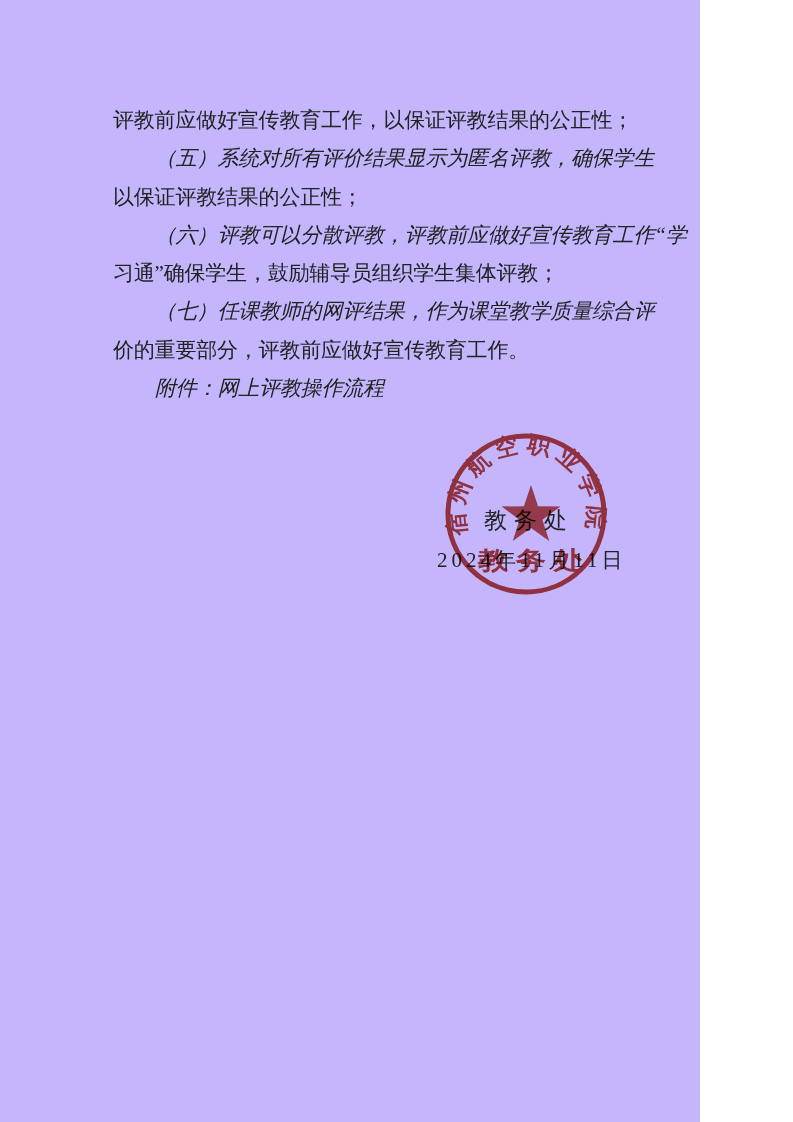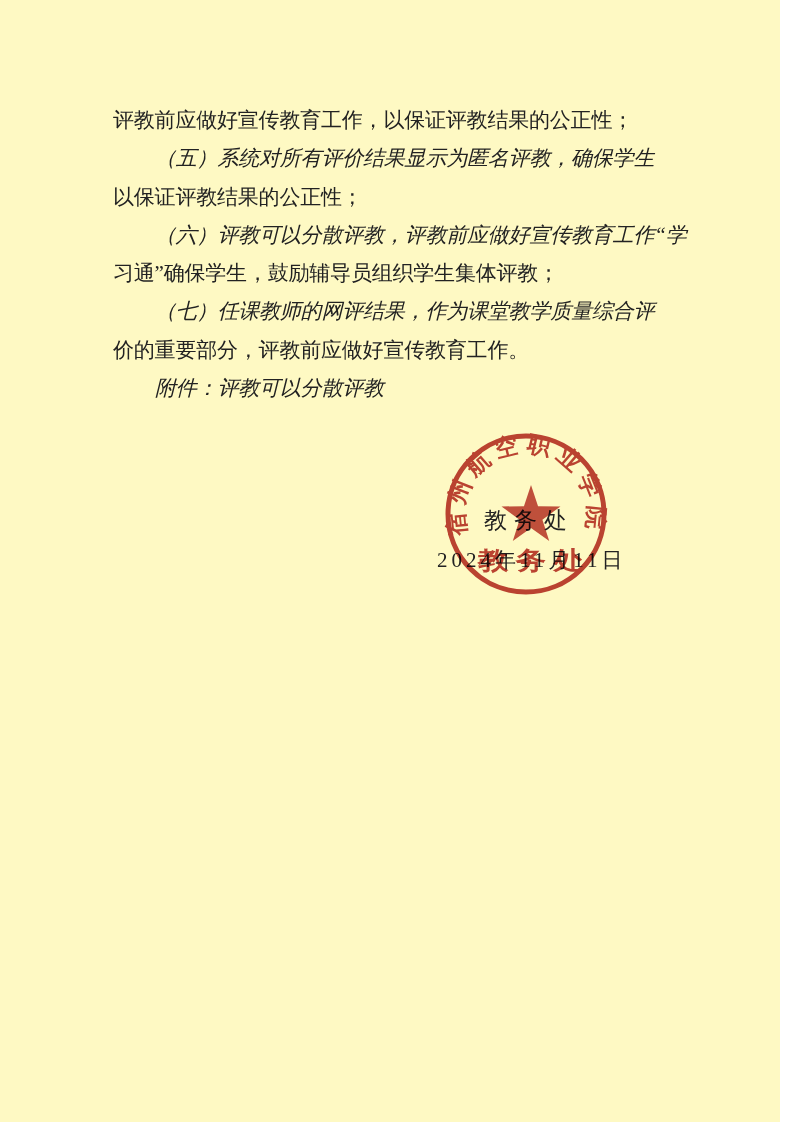--- a/index.html
+++ b/index.html
@@ -1,21 +1,21 @@
 <!DOCTYPE html>
 <html><head>
 <meta charset="utf-8">
 <style>
   * { margin: 0; padding: 0; box-sizing: border-box; }
   html, body { background: #ffffff; }
   .page {
     position: relative;
-    width: 780px;
+    width: 700px;
     height: 1122px;
-    background: #fef9c3;
+    background: #c4b5fd;
     overflow: hidden;
     font-family: "Liberation Serif", "DejaVu Serif", serif;
   }
   .body-text {
     position: absolute;
     left: 113px;
     top: 101px;
     width: 570px;
     font-size: 21px;
     color: #222222;
@@ -66,21 +66,21 @@
 <div class="page">
 
   <div class="body-text">
     <div class="line">评教前应做好宣传教育工作，以保证评教结果的公正性；</div>
     <div class="line indent">（五）系统对所有评价结果显示为匿名评教，确保学生</div>
     <div class="line">以保证评教结果的公正性；</div>
     <div class="line indent">（六）评教可以分散评教，评教前应做好宣传教育工作“学</div>
     <div class="line">习通”确保学生，鼓励辅导员组织学生集体评教；</div>
     <div class="line indent">（七）任课教师的网评结果，作为课堂教学质量综合评</div>
     <div class="line">价的重要部分，评教前应做好宣传教育工作。</div>
-    <div class="line indent">附件：评教可以分散评教</div>
+    <div class="line indent">附件：网上评教操作流程</div>
   </div>
 
   <div class="sig-dept">教务处</div>
   <div class="sig-date">2024年11月11日</div>
 
   <svg class="seal" viewBox="0 0 172 172" aria-hidden="true">
     <circle cx="86" cy="88" r="78" fill="none" stroke="#b5342e" stroke-width="5"></circle>
     <defs>
       <path id="seal-arc" d="M 27.7 109.2 A 62 62 0 1 1 144.3 109.2" fill="none"></path>
     </defs>

